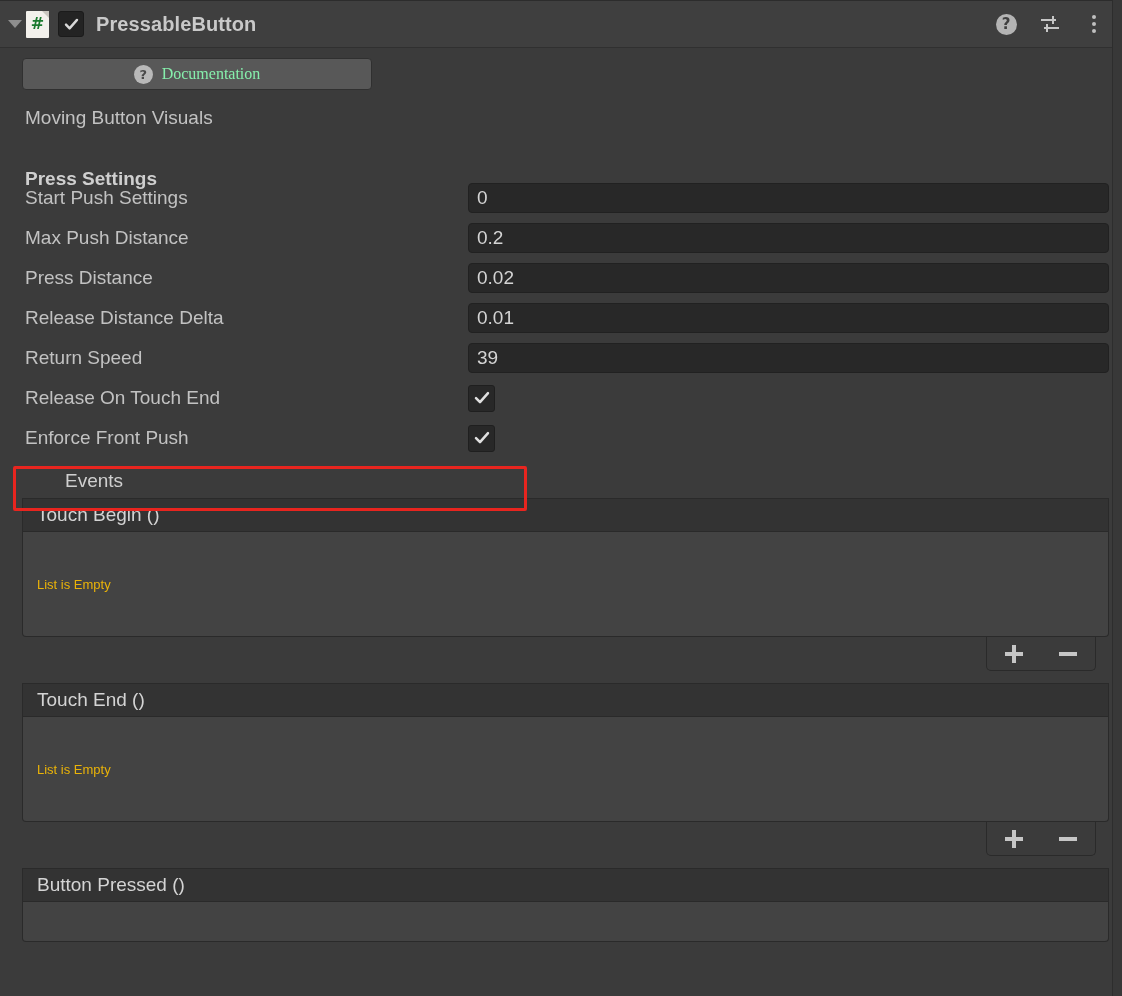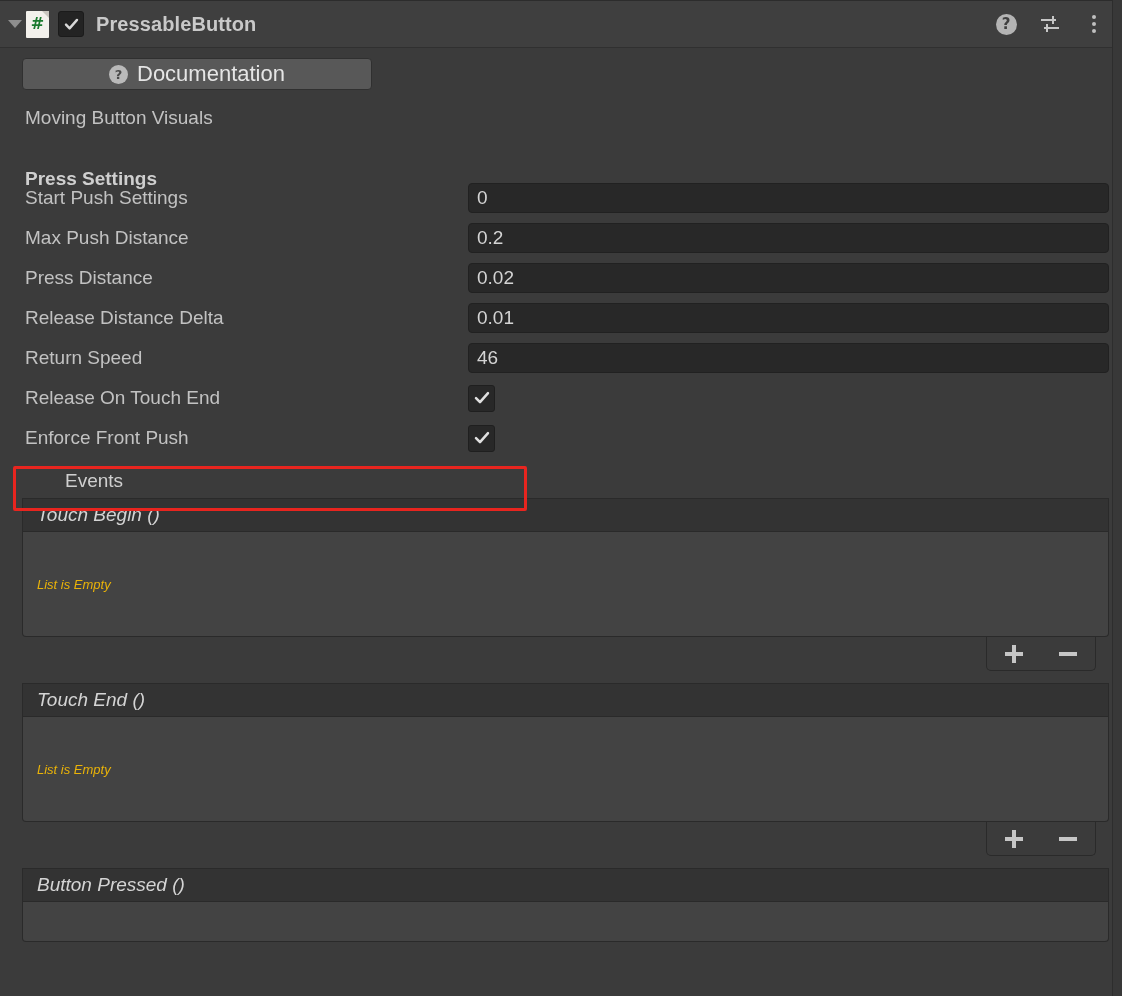--- a/index.html
+++ b/index.html
@@ -159,22 +159,23 @@
     border-radius: 50%;
     background: #b9b9b9;
     color: #4a4a4a;
     font-size: 13px;
     font-weight: bold;
     display: flex; align-items: center; justify-content: center;
     line-height: 1;
     font-family: "DejaVu Sans", sans-serif;
   }
   .doc-button .lbl {
-    font-size: 22px;
-    color: #e5e5e5;
+    font-size: 16px;
+    color: #86efac;
+    font-family: Liberation Serif, serif;
   }
 
   
   .prop-row {
     display: flex;
     align-items: center;
     height: 40px;
     padding-left: 25px;
     box-sizing: border-box;
   }
@@ -322,21 +323,20 @@
   
   .events-heading {
     font-size: 19px;
     font-weight: normal;
     color: #cfcfcf;
     padding: 12px 0 6px 25px;
     margin-left: 40px;
   }
   .event-block {
     margin: 0 13px 0 22px;
-    font-style: italic;
   }
   .event-header {
     height: 34px;
     background: #333333;
     border: 1px solid #2a2a2a;
     display: flex;
     align-items: center;
     padding-left: 14px;
     box-sizing: border-box;
     cursor: pointer;
@@ -491,21 +491,21 @@
       <div class="num-input">
         <span class="val">0.01</span>
       </div>
     </div>
   </div>
 
   <div class="prop-row">
     <div class="prop-label">Return Speed</div>
     <div class="prop-field">
       <div class="num-input">
-        <span class="val">46</span>
+        <span class="val">39</span>
       </div>
     </div>
   </div>
 
   <div class="prop-row">
     <div class="prop-label">Release On Touch End</div>
     <div class="prop-field">
       <div class="checkbox">
         <svg class="chk-svg" width="18" height="18" viewBox="0 0 18 18">
           <path d="M3 9.2 L7 13.2 L15 4.2" stroke="#e0e0e0" stroke-width="2.5" fill="none" stroke-linecap="round" stroke-linejoin="round"></path>

